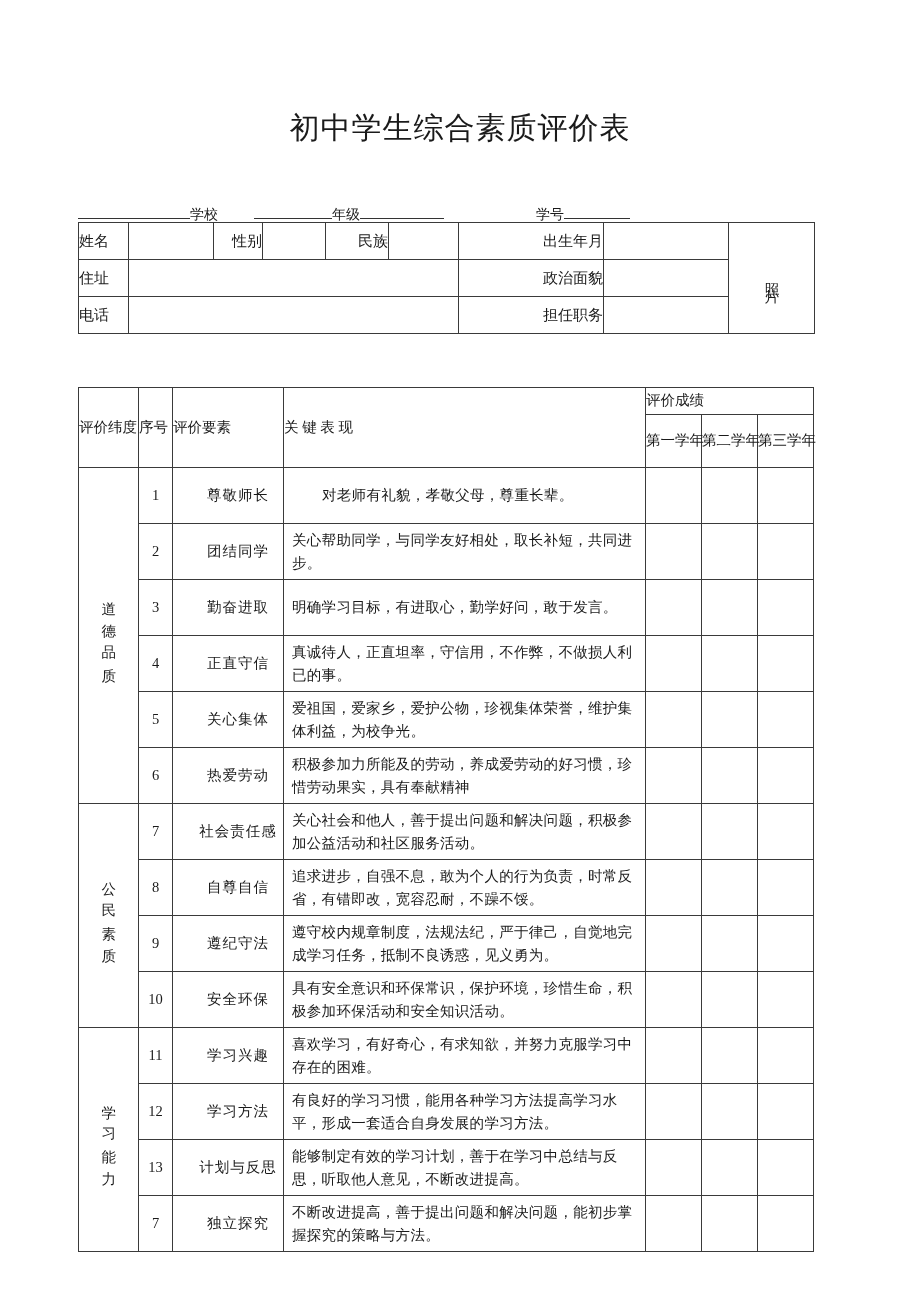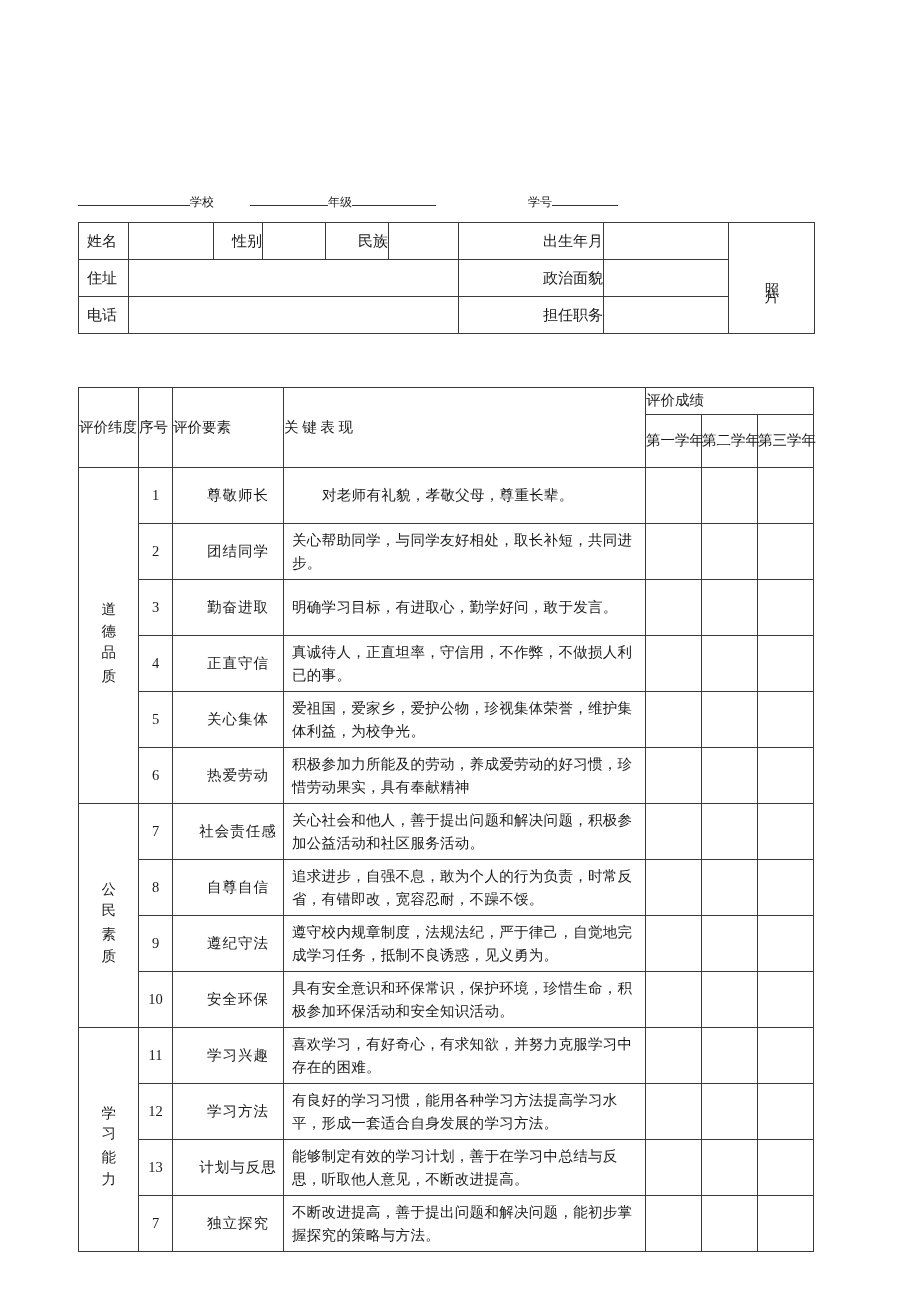--- a/index.html
+++ b/index.html
@@ -31,25 +31,25 @@
     text-align: center;
     font-size: 30px;
     font-weight: normal;
     letter-spacing: 1px;
     font-family: "Liberation Serif", "DejaVu Serif", serif;
   }
 
   
   .header-line {
     position: absolute;
-    top: 190px;
+    top: 203px;
     left: 78px;
     width: 736px;
     height: 26px;
-    font-size: 12px;
+    font-size: 14px;
     white-space: nowrap;
   }
   .header-line .seg { display: inline-block; }
   .blank-rule {
     display: inline-block;
     border-bottom: 1px solid #333;
     height: 15px;
     vertical-align: baseline;
   }
   .hl-school-blank { width: 112px; }
@@ -75,21 +75,20 @@
   
   .info-table {
     position: absolute;
     top: 222px;
     left: 78px;
     width: 736px;
   }
   .info-table td { height: 36px; }
   .info-label {
     text-align: left;
-    padding-left: 8px;
     white-space: nowrap;
   }
   .info-label-c {
     text-align: right;
     white-space: nowrap;
   }
   .photo-cell {
     text-align: center;
     line-height: 1.35;
   }
@@ -155,20 +154,21 @@
   }
   .key-cell.indented { text-indent: 30px; }
   .row-body td { height: 49px; }
   .score-cell { background: #fff; }
 </style>
 </head>
 <body>
 
 <div class="page">
 
+  <div class="doc-title">初中学生综合素质评价表</div>
 
   <div class="header-line">
     <span class="blank-rule hl-school-blank"></span><span class="seg">学校</span><span class="gap-a"></span><span class="blank-rule hl-grade-blank1"></span><span class="seg">年级</span><span class="blank-rule hl-grade-blank2"></span><span class="gap-b"></span><span class="seg">学号</span><span class="blank-rule hl-id-blank"></span>
   </div>
 
   <table class="info-table">
     <colgroup>
       <col style="width:50px">
         <col style="width:85px">
         <col style="width:49px">

